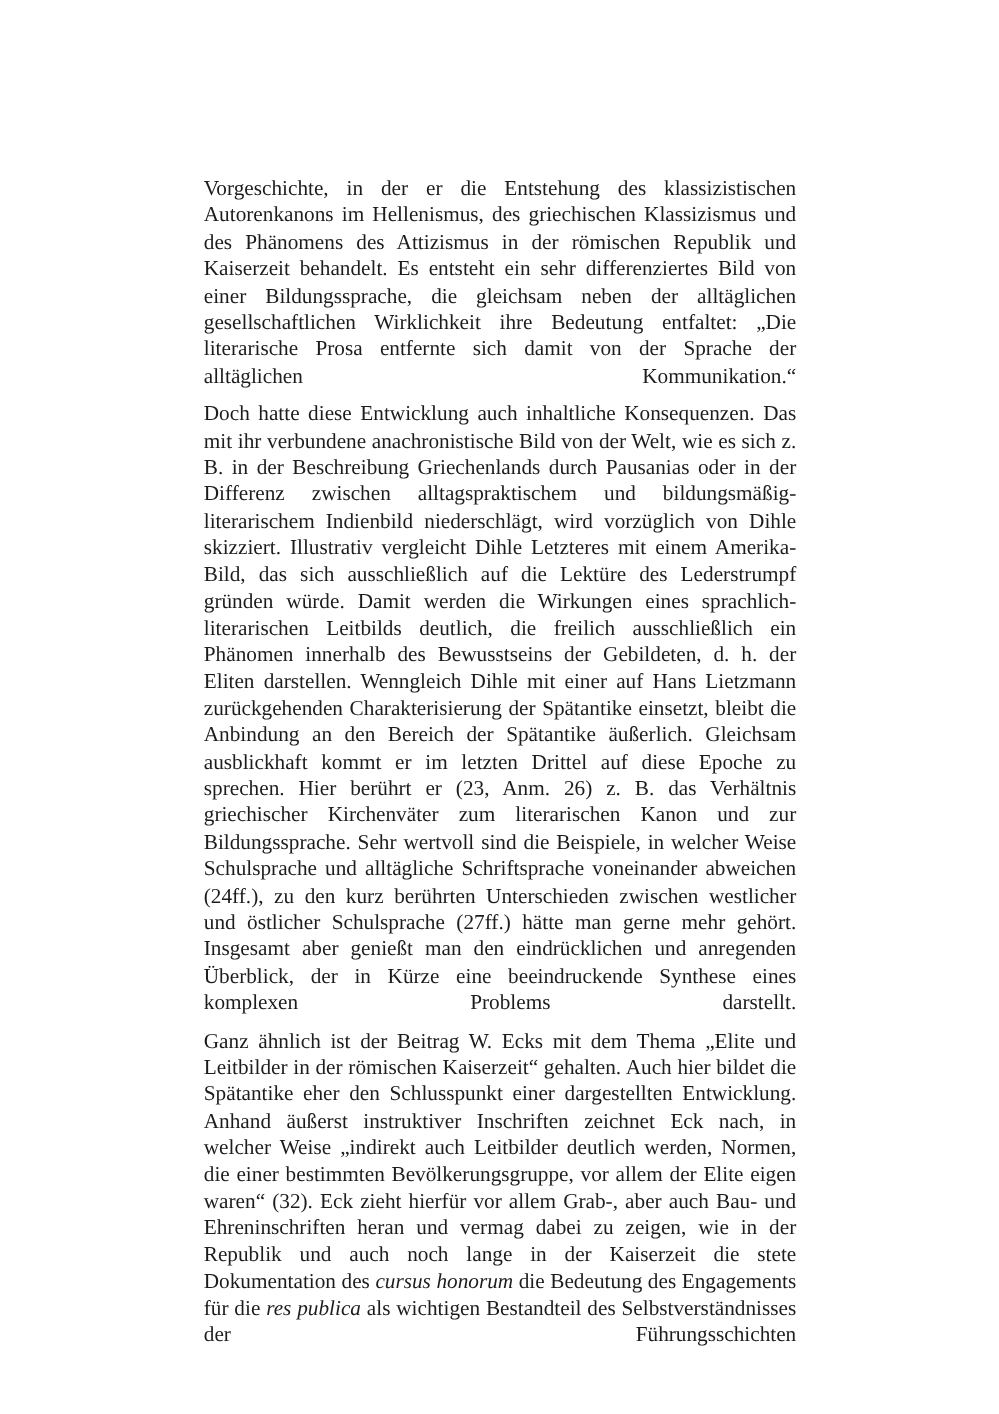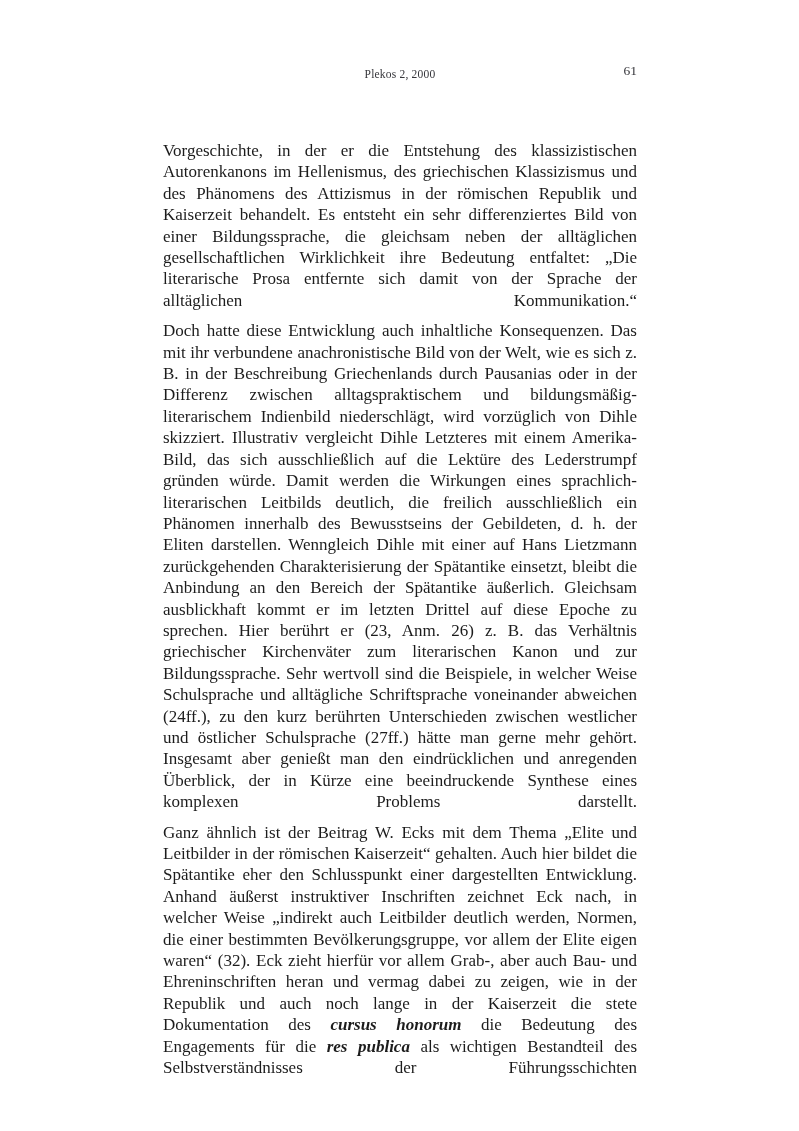--- a/index.html
+++ b/index.html
@@ -64,32 +64,27 @@
   }
   p.para:last-child {
     margin-bottom: 0;
     text-align-last: justify;
   }
   p.para.full-justify {
     text-align-last: justify;
   }
   i, em {
     font-style: italic;
-    font-weight: bold;
   }
 </style>
 </head>
 <body>
 
 <div class="page">
 
-  <div class="running-head">
-    <div class="running-head-title">Plekos 2, 2000</div>
-    <div class="running-head-folio">61</div>
-  </div>
 
   <div class="textblock">
 
     <p class="para full-justify">Vorgeschichte, in der er die Entstehung des klassizistischen Autorenkanons im Hellenismus, des griechischen Klassizismus und des Phänomens des Attizismus in der römischen Republik und Kaiserzeit behandelt. Es entsteht ein sehr differenziertes Bild von einer Bildungssprache, die gleichsam neben der alltäglichen gesellschaftlichen Wirklichkeit ihre Bedeutung entfaltet: „Die literarische Prosa entfernte sich damit von der Sprache der alltäglichen Kommunikation.“</p>
 
     <p class="para full-justify">Doch hatte diese Entwicklung auch inhaltliche Konsequenzen. Das mit ihr verbundene anachronistische Bild von der Welt, wie es sich z. B. in der Beschreibung Griechenlands durch Pausanias oder in der Differenz zwischen alltagspraktischem und bildungsmäßig-literarischem Indienbild niederschlägt, wird vorzüglich von Dihle skizziert. Illustrativ vergleicht Dihle Letzteres mit einem Amerika-Bild, das sich ausschließlich auf die Lektüre des Lederstrumpf gründen würde. Damit werden die Wirkungen eines sprachlich-literarischen Leitbilds deutlich, die freilich ausschließlich ein Phänomen innerhalb des Bewusstseins der Gebildeten, d. h. der Eliten darstellen. Wenngleich Dihle mit einer auf Hans Lietzmann zurückgehenden Charakterisierung der Spätantike einsetzt, bleibt die Anbindung an den Bereich der Spätantike äußerlich. Gleichsam ausblickhaft kommt er im letzten Drittel auf diese Epoche zu sprechen. Hier berührt er (23, Anm. 26) z. B. das Verhältnis griechischer Kirchenväter zum literarischen Kanon und zur Bildungssprache. Sehr wertvoll sind die Beispiele, in welcher Weise Schulsprache und alltägliche Schriftsprache voneinander abweichen (24ff.), zu den kurz berührten Unterschieden zwischen westlicher und östlicher Schulsprache (27ff.) hätte man gerne mehr gehört. Insgesamt aber genießt man den eindrücklichen und anregenden Überblick, der in Kürze eine beeindruckende Synthese eines komplexen Problems darstellt.</p>
 
     <p class="para"><span>Ganz ähnlich ist der Beitrag W. Ecks mit dem Thema „Elite und Leitbilder in der römischen Kaiserzeit“ gehalten. Auch hier bildet die Spätantike eher den Schlusspunkt einer dargestellten Entwicklung. Anhand äußerst instruktiver Inschriften zeichnet Eck nach, in welcher Weise „indirekt auch Leitbilder deutlich werden, Normen, die einer bestimmten Bevölkerungsgruppe, vor allem der Elite eigen waren“ (32). Eck zieht hierfür vor allem Grab-, aber auch Bau- und Ehreninschriften heran und vermag dabei zu zeigen, wie in der Republik und auch noch lange in der Kaiserzeit die stete Dokumentation des </span><i>cursus honorum</i><span> die Bedeutung des Engagements für die </span><i>res publica</i><span> als wichtigen Bestandteil des Selbstverständnisses der Führungsschichten</span></p>
 
   </div>

